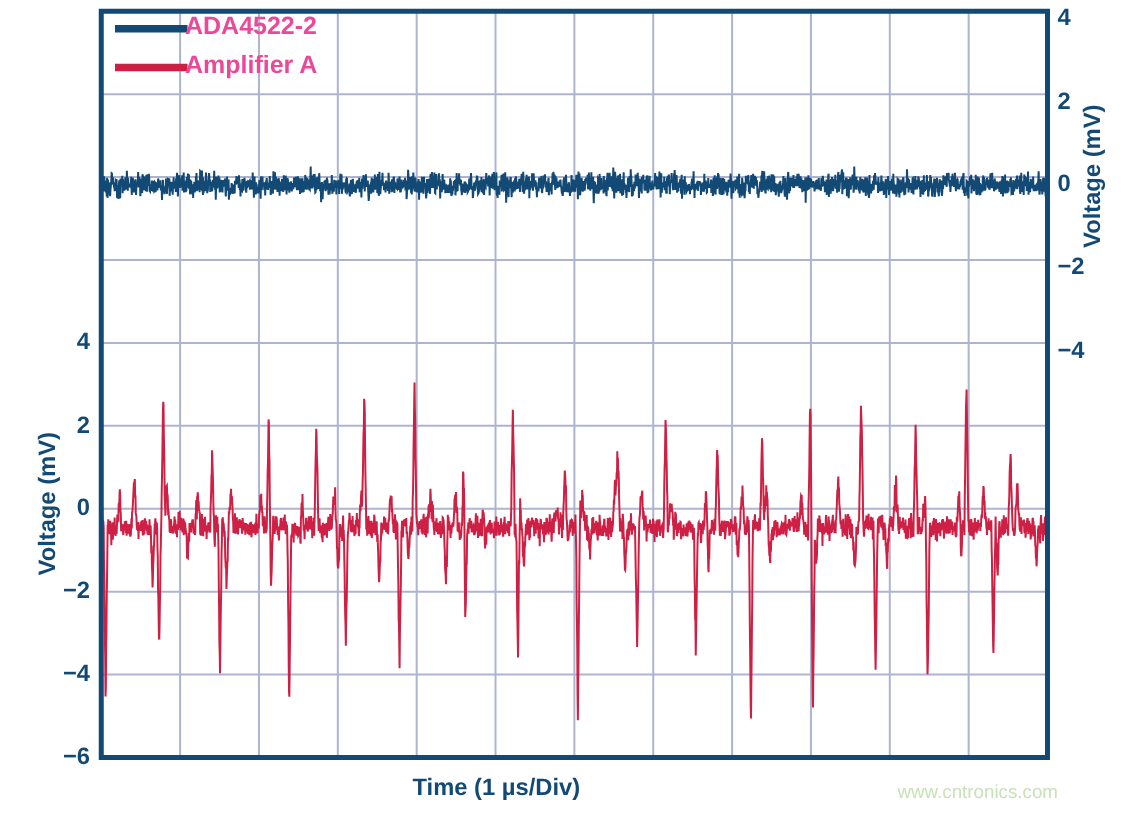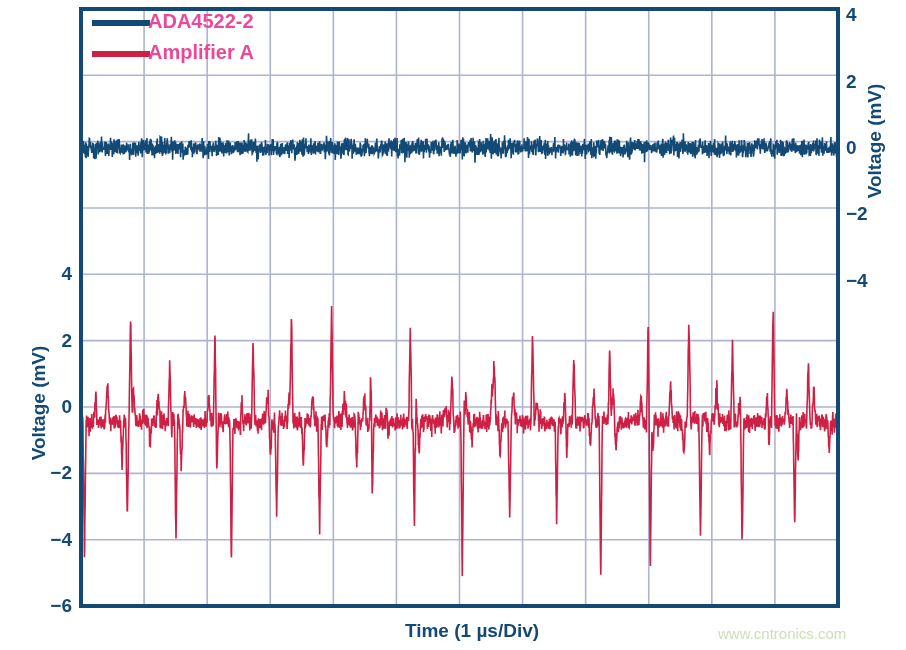--- a/index.html
+++ b/index.html
@@ -37,24 +37,24 @@
   }
   #ylabel-right {
     left: 790px;
     top: 130px;
     width: 170px;
     text-align: center;
     transform: rotate(-90deg);
     transform-origin: center center;
   }
   #xlabel {
-    left: 342px;
+    left: 330px;
     top: 620px;
     width: 260px;
-    text-align: center;
+    text-align: left;
   }
   .tick-label {
     position: absolute;
     color: #134A75;
     font-weight: bold;
     font-size: 19px;
     line-height: 19px;
   }
   .tick-left {
     right: 0;

